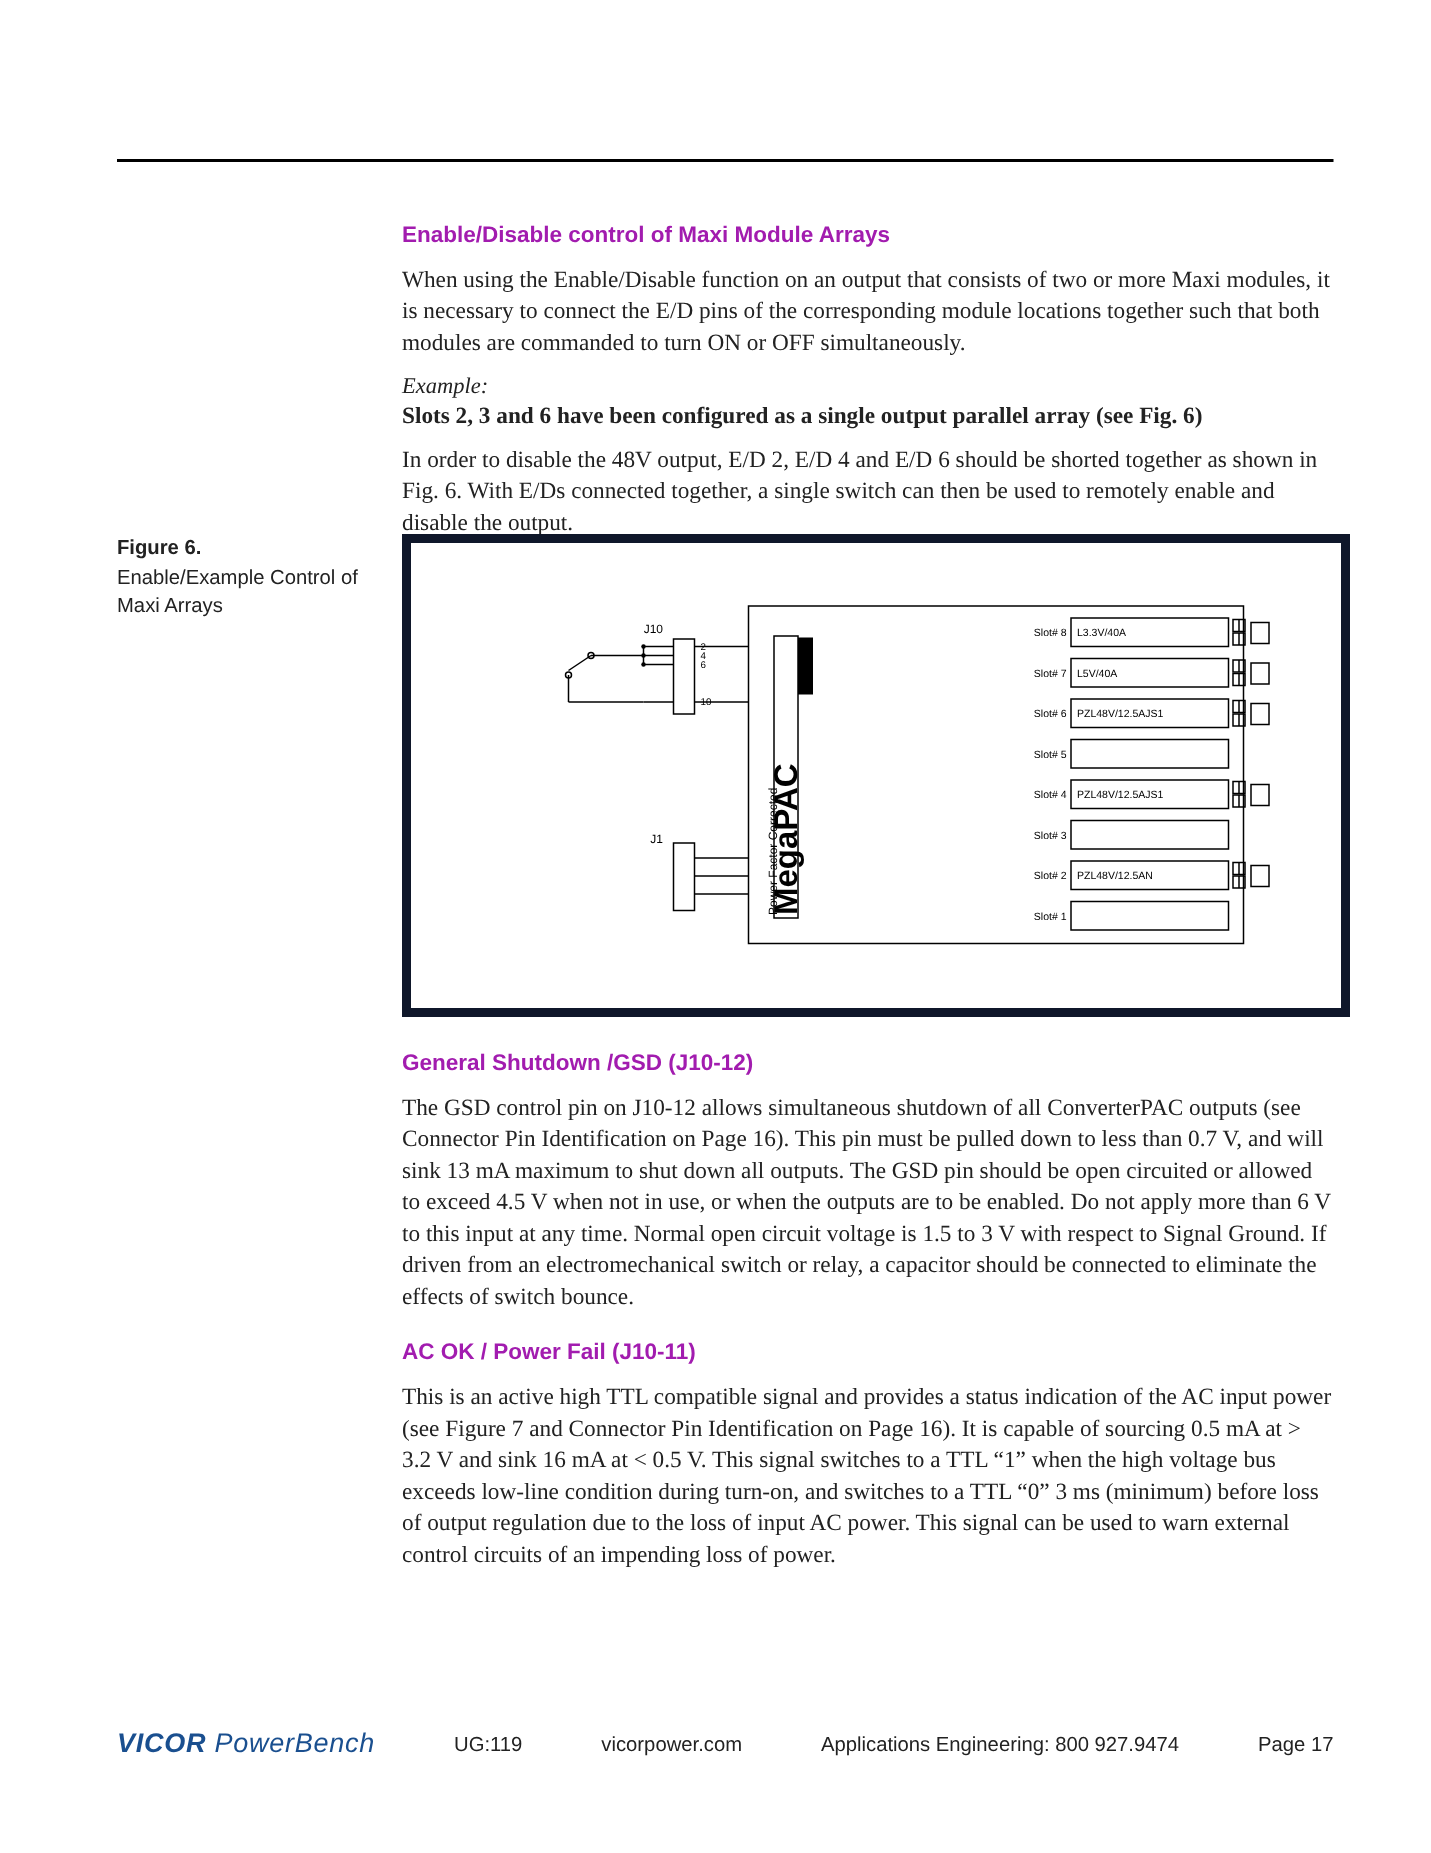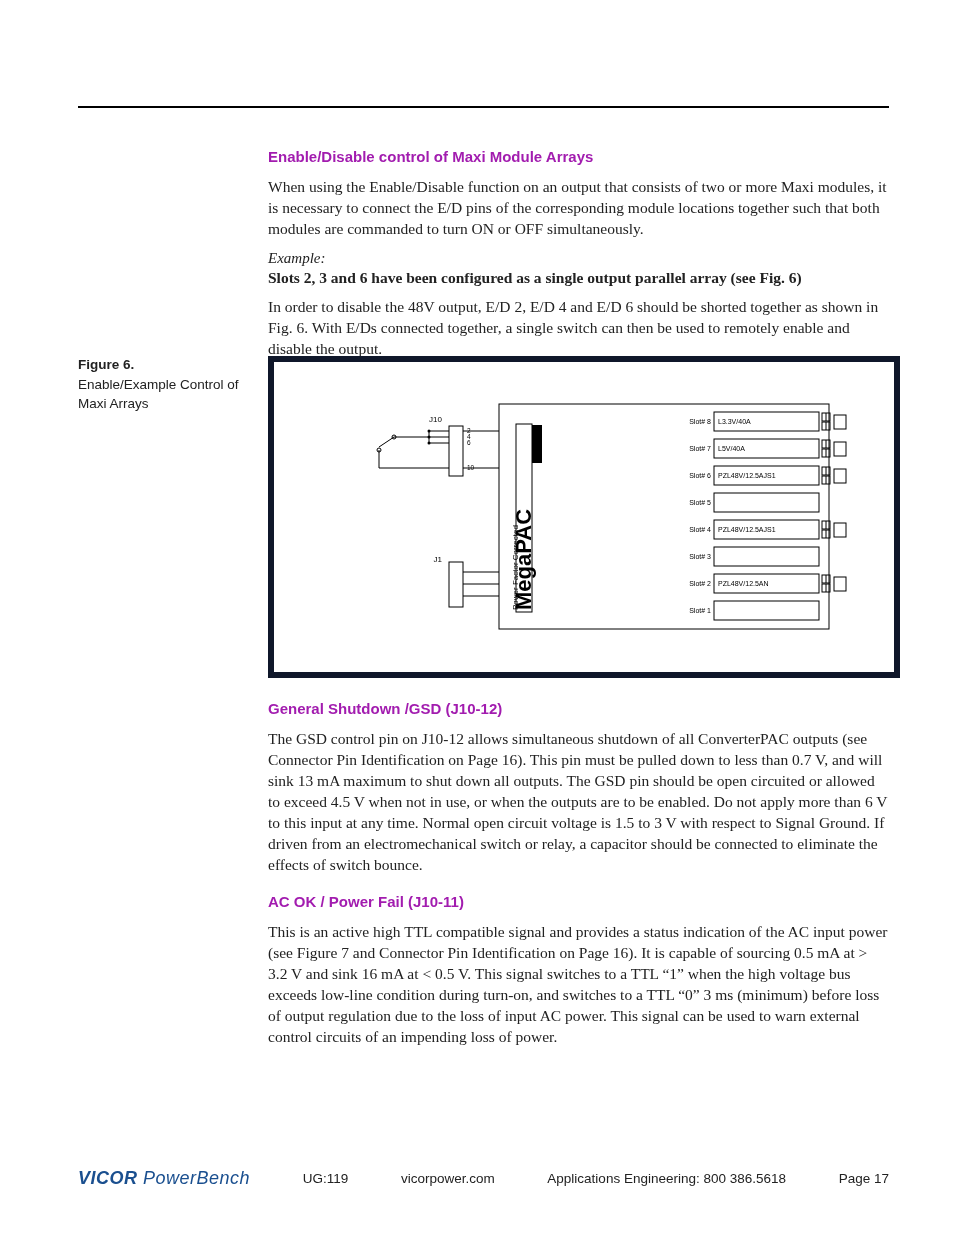--- a/index.html
+++ b/index.html
@@ -44,21 +44,21 @@
   }
   .fig-caption .ftitle { font-weight:700; display:block; }
   .figure {
     position:absolute; left:268px; top:356px;
     width:620px; height:310px; border:6px solid #0f172a;
     background:#fff;
   }
   .figure svg { width:100%; height:100%; display:block; }
   .content2 { position:absolute; left:268px; right:65px; top:700px; }
   .footer {
-    position:absolute; left:78px; right:65px; bottom:46px;
+    position:absolute; left:78px; right:65px; bottom:62px;
     display:flex; align-items:center; justify-content:space-between;
     font-family:"Segoe UI", Arial, sans-serif;
     font-size:13.5px; color:#222;
   }
   .footer .brand {
     font-weight:700; font-style:italic; font-size:18px;
     color:#1a4f8f; letter-spacing:0.5px;
     font-family:"Segoe UI", Arial, sans-serif;
   }
   .footer .brand .pb { font-weight:400; color:#1a4f8f; font-style:italic; }
@@ -219,15 +219,15 @@
   <p class="body">This is an active high TTL compatible signal and provides a status indication of the AC input power (see Figure 7 and Connector Pin Identification on Page 16). It is capable of sourcing 0.5 mA at &gt; 3.2 V and sink 16 mA at &lt; 0.5 V. This signal switches to a TTL “1” when the high voltage bus exceeds low-line condition during turn-on, and switches to a TTL “0” 3 ms (minimum) before loss of output regulation due to the loss of input AC power. This signal can be used to warn external control circuits of an impending loss of power.</p>
 </div>
 
 <div class="footer">
   <span class="brand">
     <span>VICOR</span>
     <span class="pb">PowerBench</span>
   </span>
   <span>UG:119</span>
   <span>vicorpower.com</span>
-  <span>Applications Engineering: 800 386.5618</span>
+  <span>Applications Engineering: 800 927.9474</span>
   <span>Page 17</span>
 </div>
 
 </body></html>

